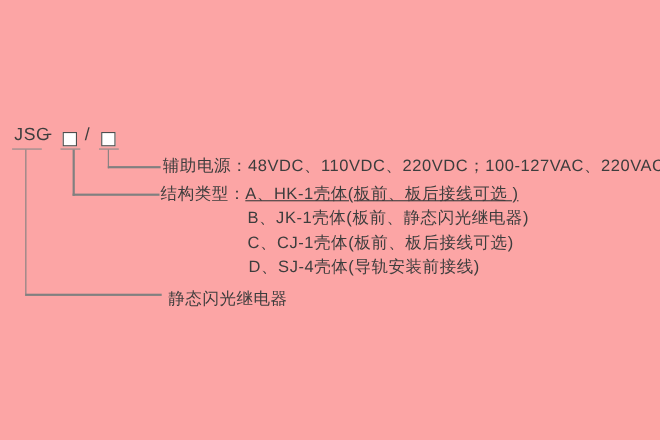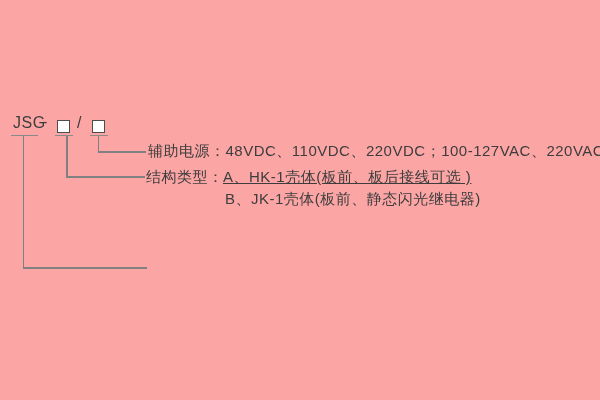--- a/index.html
+++ b/index.html
@@ -64,15 +64,18 @@
 
   <div class="abs vline" style="left:22.5px; top:136px; height:132.5px;"></div>
   <div class="abs hline" style="left:22.5px; top:267px; width:124px;"></div>
 
   <span class="abs cn-text" style="left:148px; top:142px;">辅助电源：48VDC、110VDC、220VDC；100-127VAC、220VAC</span>
 
   <span class="abs cn-text" style="left:146px; top:168px;">结构类型：</span>
 
   <span class="abs cn-text" style="left:223px; top:168px;text-decoration:underline;">A、HK-1壳体(板前、板后接线可选 )</span>
   <span class="abs cn-text" style="left:225px; top:190px;">B、JK-1壳体(板前、静态闪光继电器)</span>
+  <span class="abs cn-text" style="left:225px; top:212px;">C、CJ-1壳体(板前、板后接线可选)</span>
+  <span class="abs cn-text" style="left:226px; top:234px;">D、SJ-4壳体(导轨安装前接线)</span>
 
+  <span class="abs cn-text" style="left:153px; top:263px;">静态闪光继电器</span>
 
 </div>
 
 </body></html>

